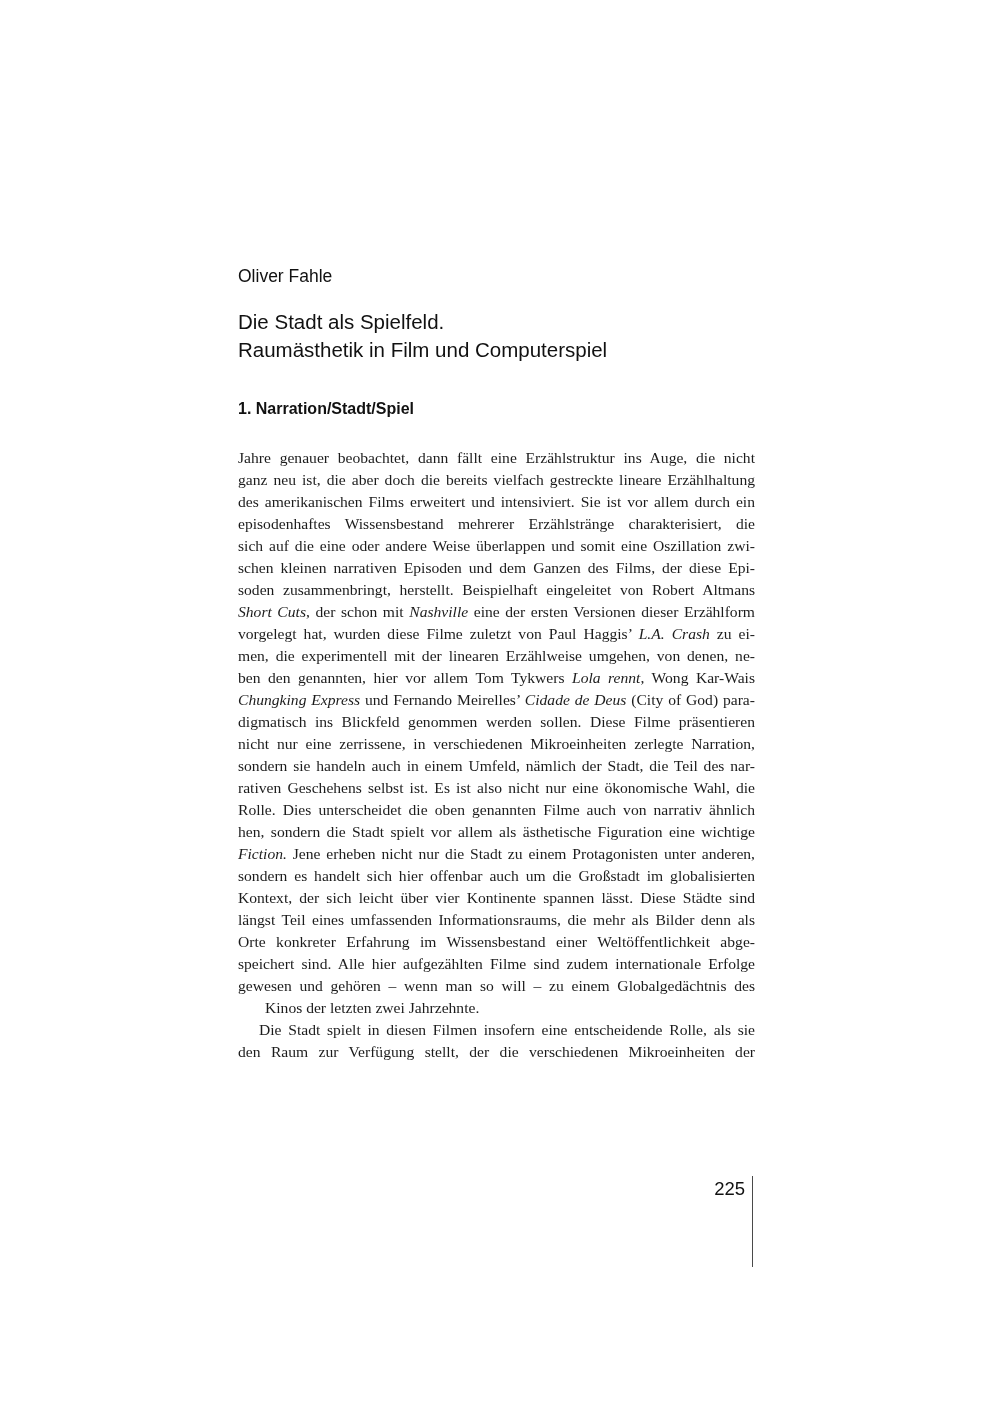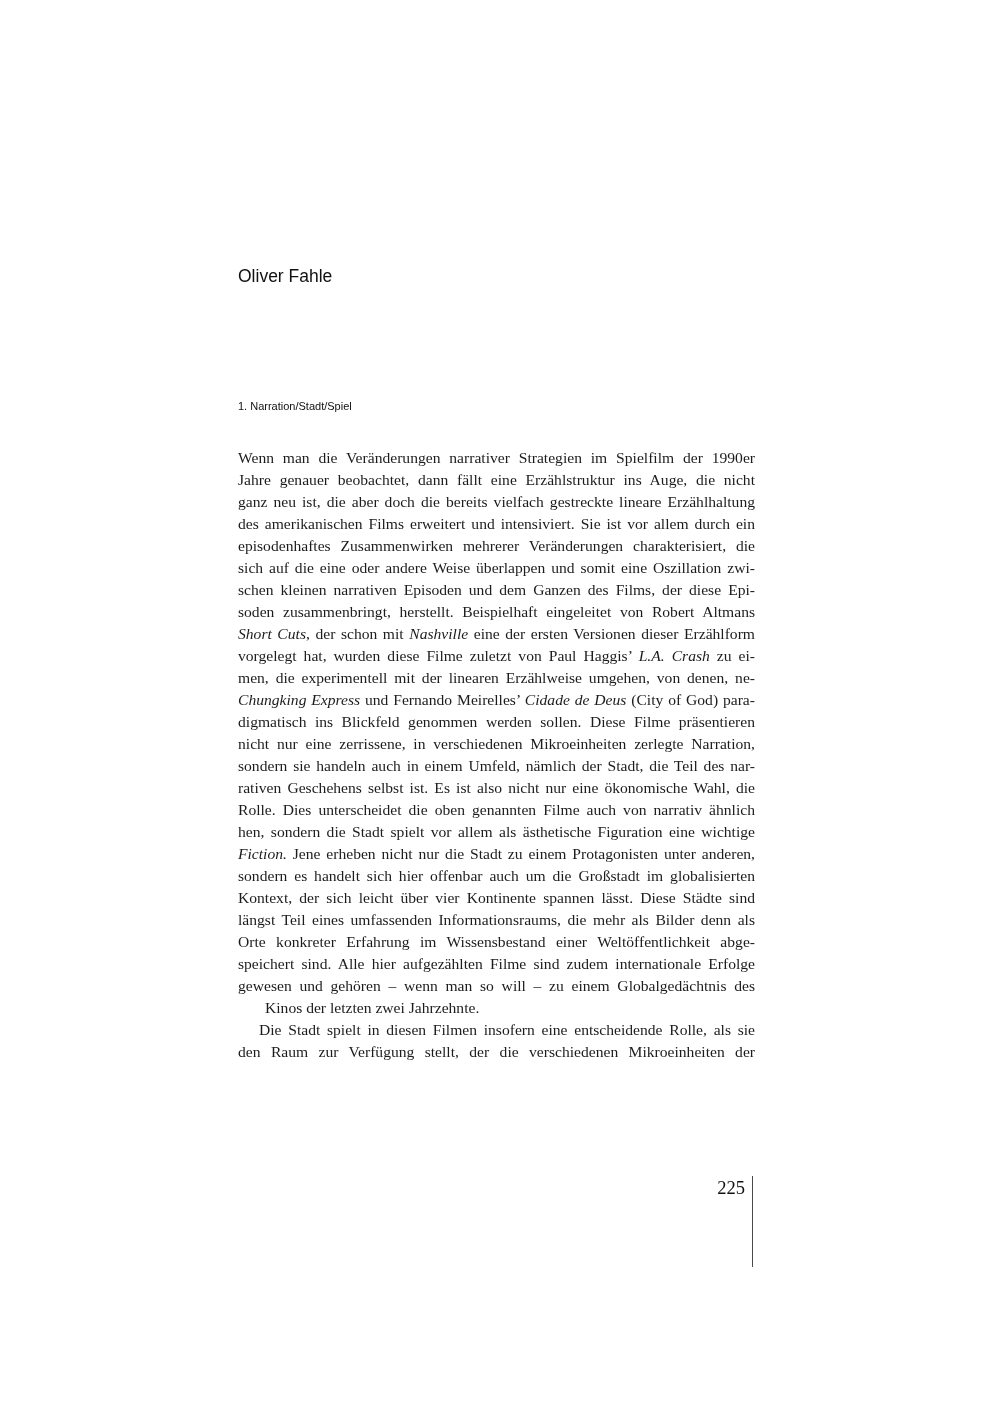--- a/index.html
+++ b/index.html
@@ -24,75 +24,80 @@
     left: 238px; top: 308px; width: 520px;
     font-family: "Liberation Sans", sans-serif;
     font-size: 20.5px;
     line-height: 28px;
     color: #111;
   }
   .section-heading {
     position: absolute;
     left: 238px; top: 400px; width: 520px;
     font-family: "Liberation Sans", sans-serif;
-    font-size: 11px;
+    font-size: 16px;
     color: #111;
+    font-weight: bold;
   }
   .body-text {
     position: absolute;
     left: 238px; top: 447px; width: 517px;
     font-size: 15.6px;
     line-height: 22px;
     color: #1c1c1c;
   }
   .line {
     text-align: justify;
     text-align-last: justify;
     white-space: normal;
   }
   .line.no-j { text-align-last: left; margin-left: 27px; }
   .line.indent { text-indent: 21px; }
   .line em { font-style: italic; }
   .page-number {
     position: absolute;
     left: 645px; top: 1178px; width: 100px;
     text-align: right;
-    font-family: Liberation Serif, serif;
+    font-family: Liberation Sans, sans-serif;
     font-size: 18.5px;
     color: #111;
   }
   .page-number-rule {
     position: absolute;
     left: 752px; top: 1176px;
     width: 1px; height: 91px;
     background: #4a4a4a;
   }
 </style>
 </head>
 <body>
 
 <div class="page">
 
   <div class="author">Oliver Fahle</div>
 
+  <div class="title">
+    <div>Die Stadt als Spielfeld.</div>
+    <div>Raumästhetik in Film und Computerspiel</div>
+  </div>
 
   <div class="section-heading">1. Narration/Stadt/Spiel</div>
 
   <div class="body-text">
-      <div class="line">Wenn man die Veränderungen narrativer Strategien im Spielfilm der 1990er</div>
       <div class="line">Jahre genauer beobachtet, dann fällt eine Erzählstruktur ins Auge, die nicht</div>
       <div class="line">ganz neu ist, die aber doch die bereits vielfach gestreckte lineare Erzählhaltung</div>
       <div class="line">des amerikanischen Films erweitert und intensiviert. Sie ist vor allem durch ein</div>
-      <div class="line">episodenhaftes Zusammenwirken mehrerer Veränderungen charakterisiert, die</div>
+      <div class="line">episodenhaftes Wissensbestand mehrerer Erzählstränge charakterisiert, die</div>
       <div class="line">sich auf die eine oder andere Weise überlappen und somit eine Oszillation zwi-</div>
       <div class="line">schen kleinen narrativen Episoden und dem Ganzen des Films, der diese Epi-</div>
       <div class="line">soden zusammenbringt, herstellt. Beispielhaft eingeleitet von Robert Altmans</div>
       <div class="line"><em>Short Cuts</em>, der schon mit <em>Nashville</em> eine der ersten Versionen dieser Erzählform</div>
       <div class="line">vorgelegt hat, wurden diese Filme zuletzt von Paul Haggis’ <em>L.A. Crash</em> zu ei-</div>
       <div class="line">men, die experimentell mit der linearen Erzählweise umgehen, von denen, ne-</div>
+      <div class="line">ben den genannten, hier vor allem Tom Tykwers <em>Lola rennt</em>, Wong Kar-Wais</div>
       <div class="line"><em>Chungking Express</em> und Fernando Meirelles’ <em>Cidade de Deus</em> (City of God) para-</div>
       <div class="line">digmatisch ins Blickfeld genommen werden sollen. Diese Filme präsentieren</div>
       <div class="line">nicht nur eine zerrissene, in verschiedenen Mikroeinheiten zerlegte Narration,</div>
       <div class="line">sondern sie handeln auch in einem Umfeld, nämlich der Stadt, die Teil des nar-</div>
       <div class="line">rativen Geschehens selbst ist. Es ist also nicht nur eine ökonomische Wahl, die</div>
       <div class="line">Rolle. Dies unterscheidet die oben genannten Filme auch von narrativ ähnlich</div>
       <div class="line">hen, sondern die Stadt spielt vor allem als ästhetische Figuration eine wichtige</div>
       <div class="line"><em>Fiction.</em> Jene erheben nicht nur die Stadt zu einem Protagonisten unter anderen,</div>
       <div class="line">sondern es handelt sich hier offenbar auch um die Großstadt im globalisierten</div>
       <div class="line">Kontext, der sich leicht über vier Kontinente spannen lässt. Diese Städte sind</div>

